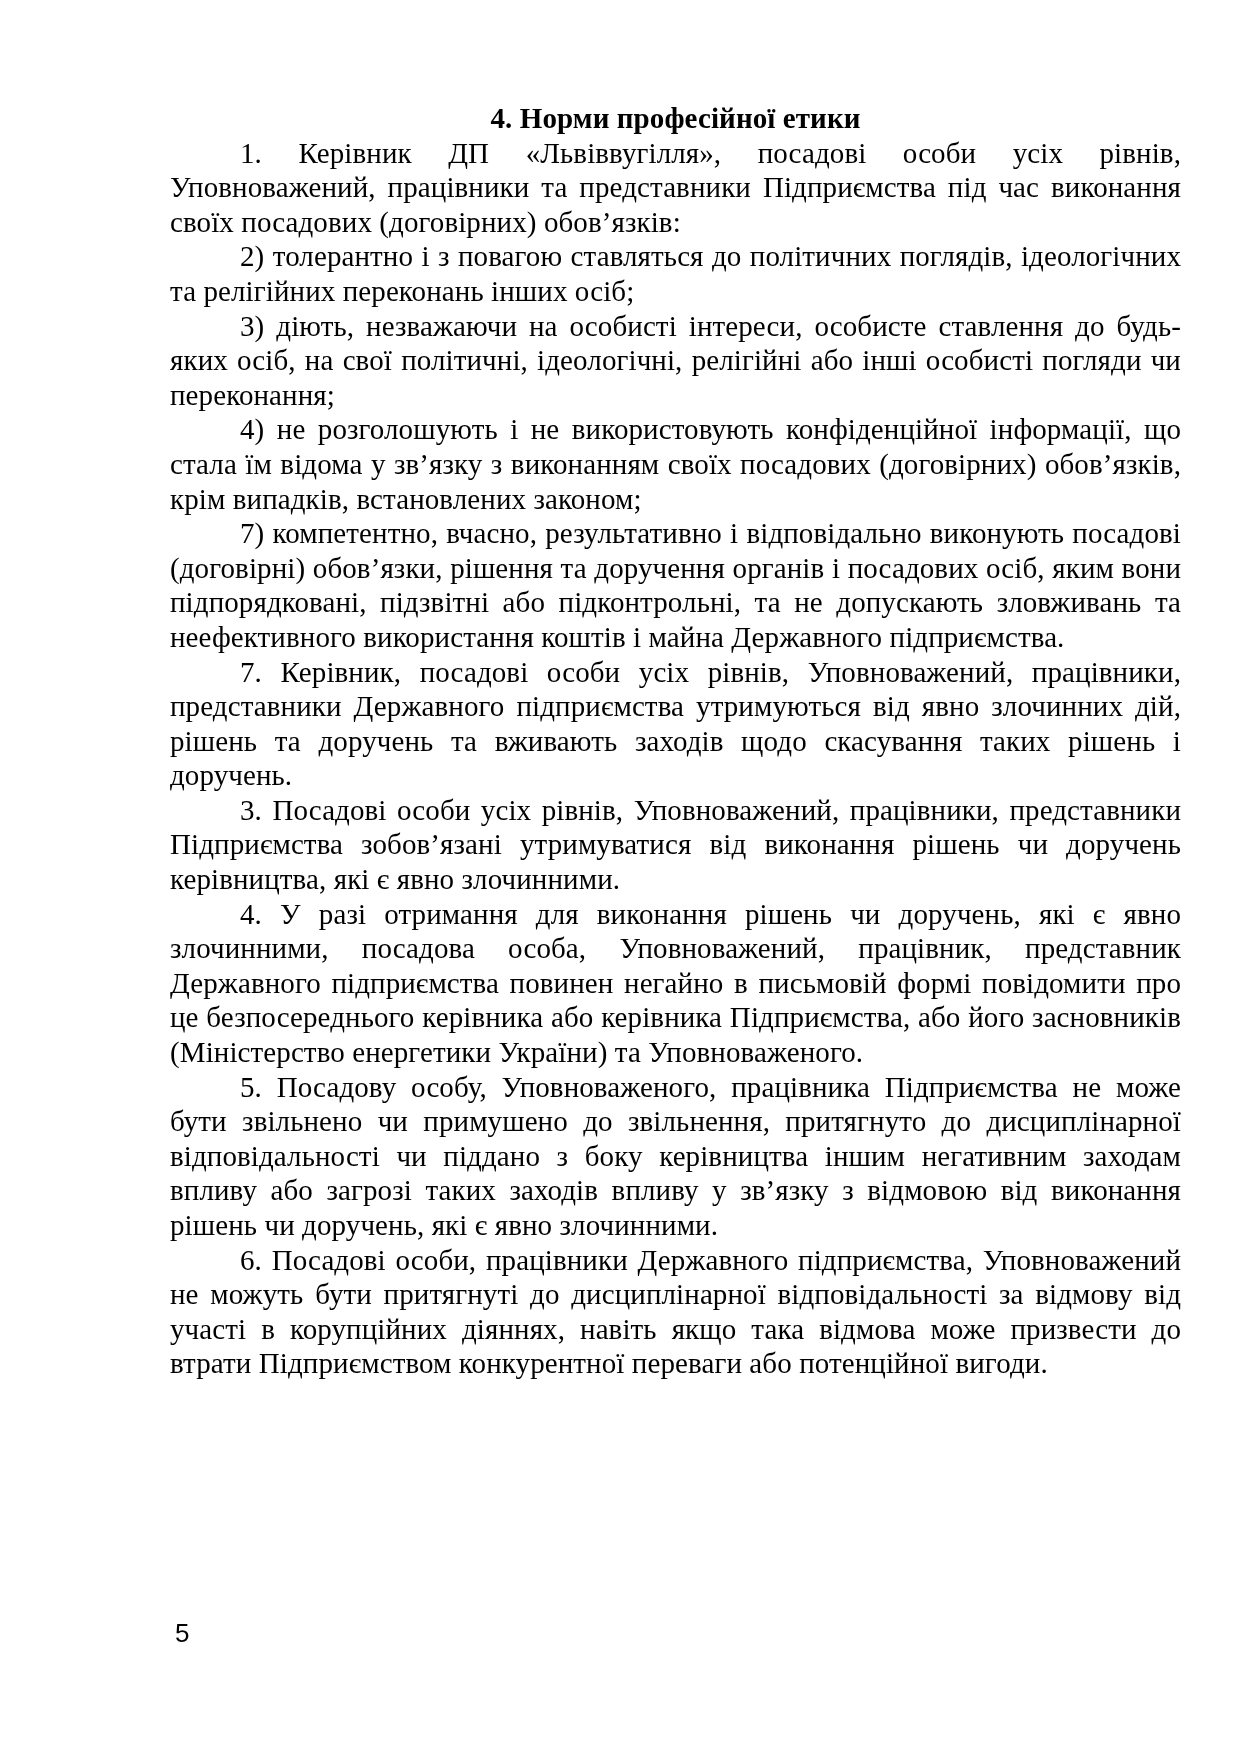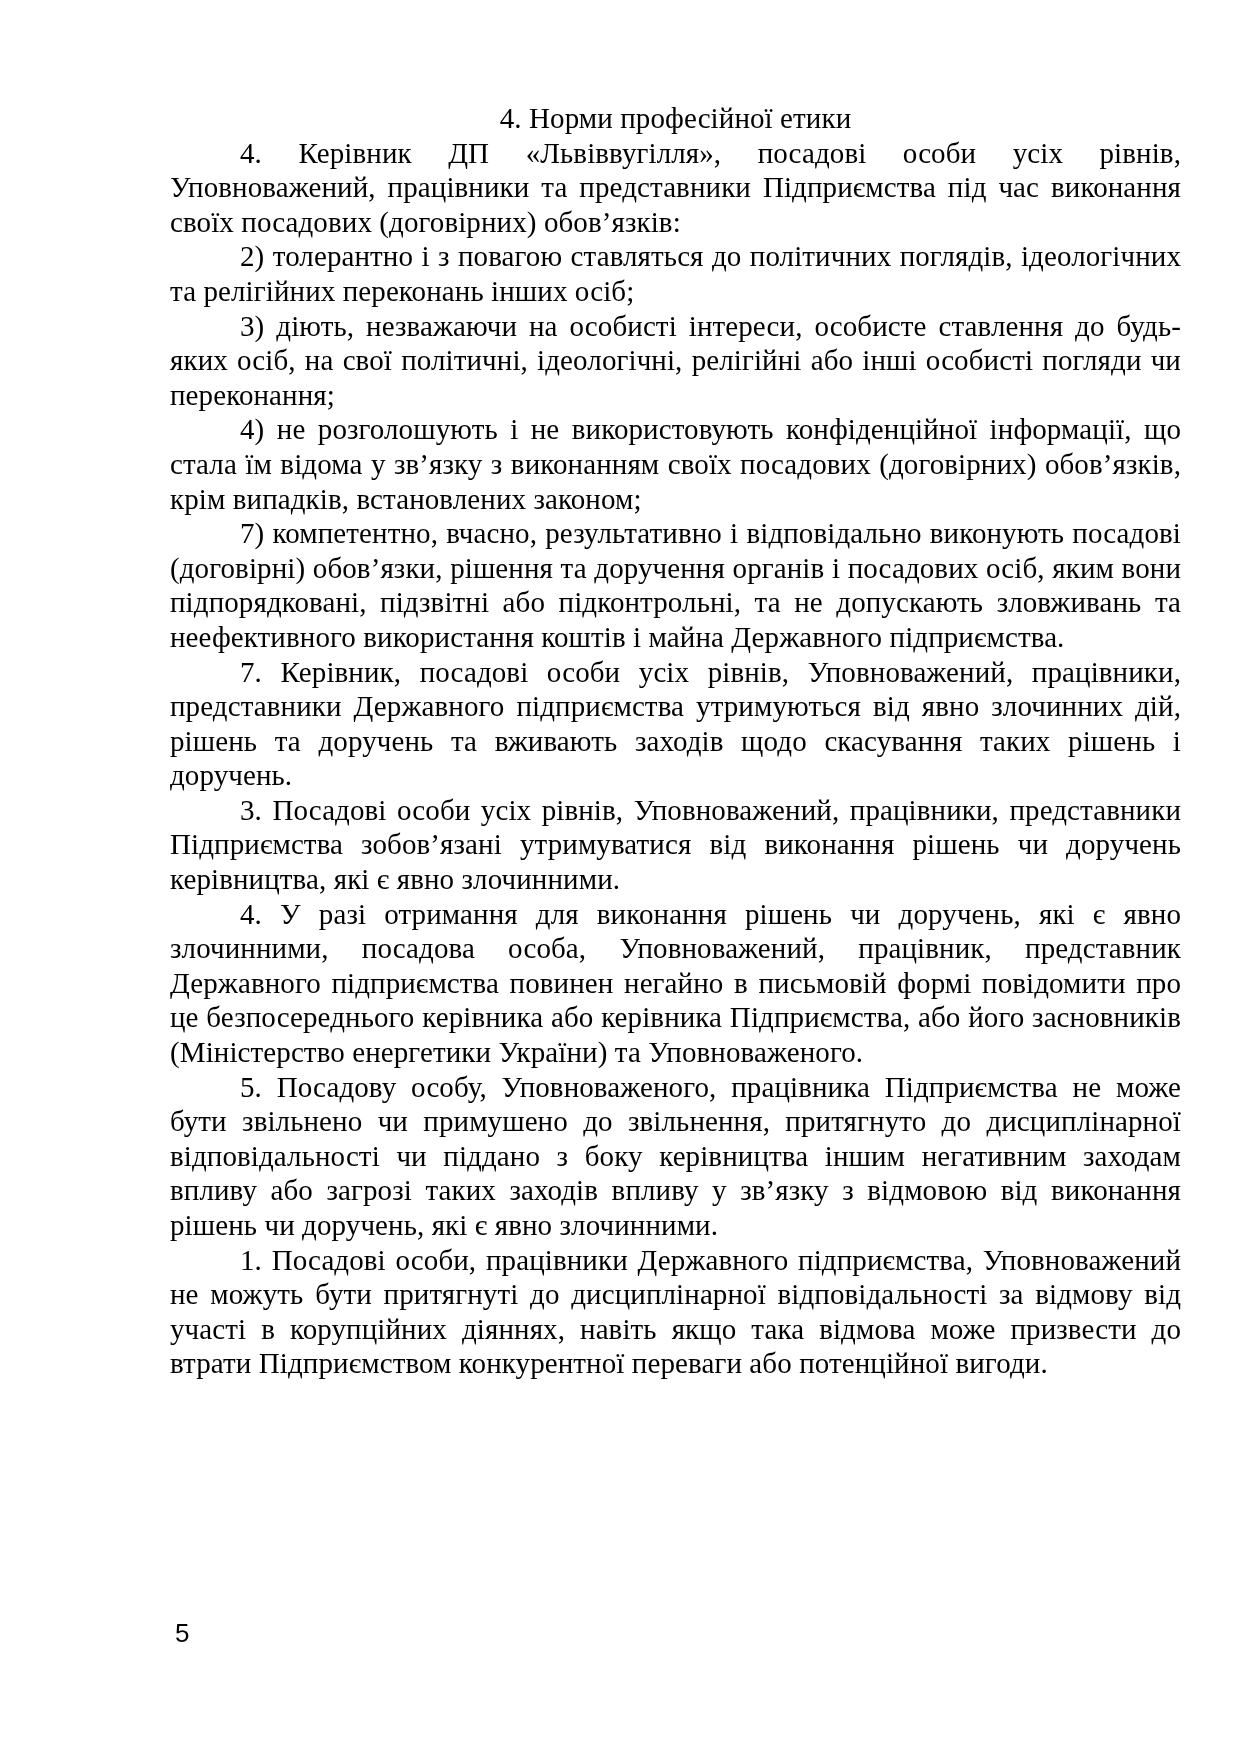--- a/index.html
+++ b/index.html
@@ -34,43 +34,43 @@
     padding: 0;
     font-size: 29px;
     line-height: 34.6px;
     text-align: justify;
     text-indent: 70px;
     letter-spacing: 0.1px;
   }
   .content p.heading {
     text-align: center;
     text-indent: 0;
-    font-weight: normal;
+    font-weight: bold;
   }
   .page-number {
     position: absolute;
     left: 175px;
     top: 1618px;
     font-family: "Liberation Sans", "DejaVu Sans", sans-serif;
     font-size: 26px;
     line-height: 30px;
     color: #000000;
   }
 </style>
 </head>
 <body>
 
 <div class="page">
   <div class="content">
     <p class="heading">4. Норми професійної етики</p>
-    <p>4. Керівник ДП «Львіввугілля», посадові особи усіх рівнів, Уповноважений, працівники та представники Підприємства під час виконання своїх посадових (договірних) обов’язків:</p>
+    <p>1. Керівник ДП «Львіввугілля», посадові особи усіх рівнів, Уповноважений, працівники та представники Підприємства під час виконання своїх посадових (договірних) обов’язків:</p>
     <p>2) толерантно і з повагою ставляться до політичних поглядів, ідеологічних та релігійних переконань інших осіб;</p>
     <p>3) діють, незважаючи на особисті інтереси, особисте ставлення до будь-яких осіб, на свої політичні, ідеологічні, релігійні або інші особисті погляди чи переконання;</p>
     <p>4) не розголошують і не використовують конфіденційної інформації, що стала їм відома у зв’язку з виконанням своїх посадових (договірних) обов’язків, крім випадків, встановлених законом;</p>
     <p>7) компетентно, вчасно, результативно і відповідально виконують посадові (договірні) обов’язки, рішення та доручення органів і посадових осіб, яким вони підпорядковані, підзвітні або підконтрольні, та не допускають зловживань та неефективного використання коштів і майна Державного підприємства.</p>
     <p>7. Керівник, посадові особи усіх рівнів, Уповноважений, працівники, представники Державного підприємства утримуються від явно злочинних дій, рішень та доручень та вживають заходів щодо скасування таких рішень і доручень.</p>
     <p>3. Посадові особи усіх рівнів, Уповноважений, працівники, представники Підприємства зобов’язані утримуватися від виконання рішень чи доручень керівництва, які є явно злочинними.</p>
     <p>4. У разі отримання для виконання рішень чи доручень, які є явно злочинними, посадова особа, Уповноважений, працівник, представник Державного підприємства повинен негайно в письмовій формі повідомити про це безпосереднього керівника або керівника Підприємства, або його засновників (Міністерство енергетики України) та Уповноваженого.</p>
     <p>5. Посадову особу, Уповноваженого, працівника Підприємства не може бути звільнено чи примушено до звільнення, притягнуто до дисциплінарної відповідальності чи піддано з боку керівництва іншим негативним заходам впливу або загрозі таких заходів впливу у зв’язку з відмовою від виконання рішень чи доручень, які є явно злочинними.</p>
-    <p>1. Посадові особи, працівники Державного підприємства, Уповноважений не можуть бути притягнуті до дисциплінарної відповідальності за відмову від участі в корупційних діяннях, навіть якщо така відмова може призвести до втрати Підприємством конкурентної переваги або потенційної вигоди.</p>
+    <p>6. Посадові особи, працівники Державного підприємства, Уповноважений не можуть бути притягнуті до дисциплінарної відповідальності за відмову від участі в корупційних діяннях, навіть якщо така відмова може призвести до втрати Підприємством конкурентної переваги або потенційної вигоди.</p>
   </div>
   <div class="page-number">5</div>
 </div>
 
 </body></html>

